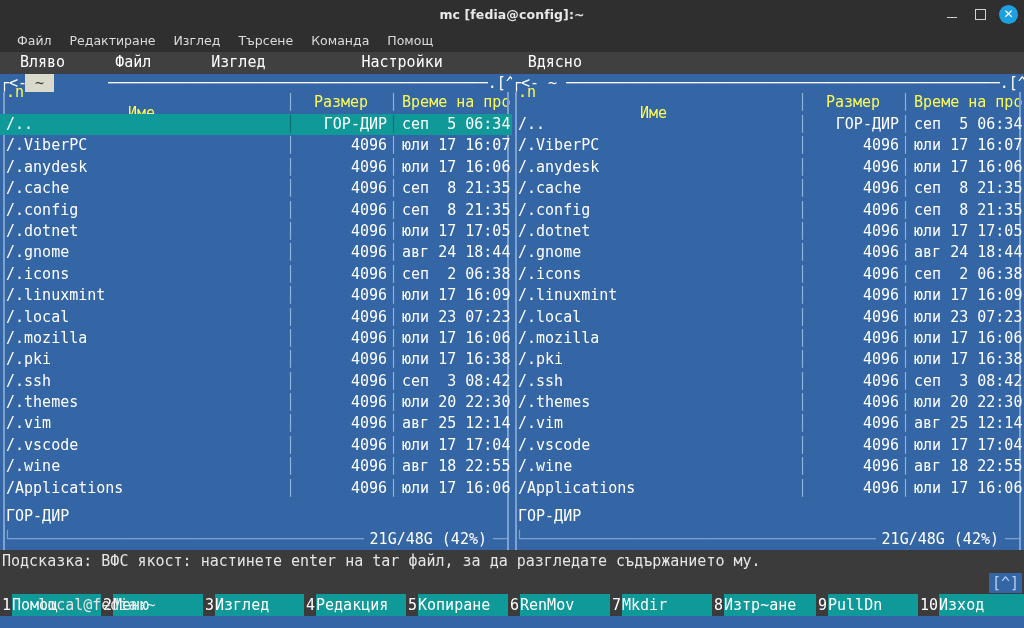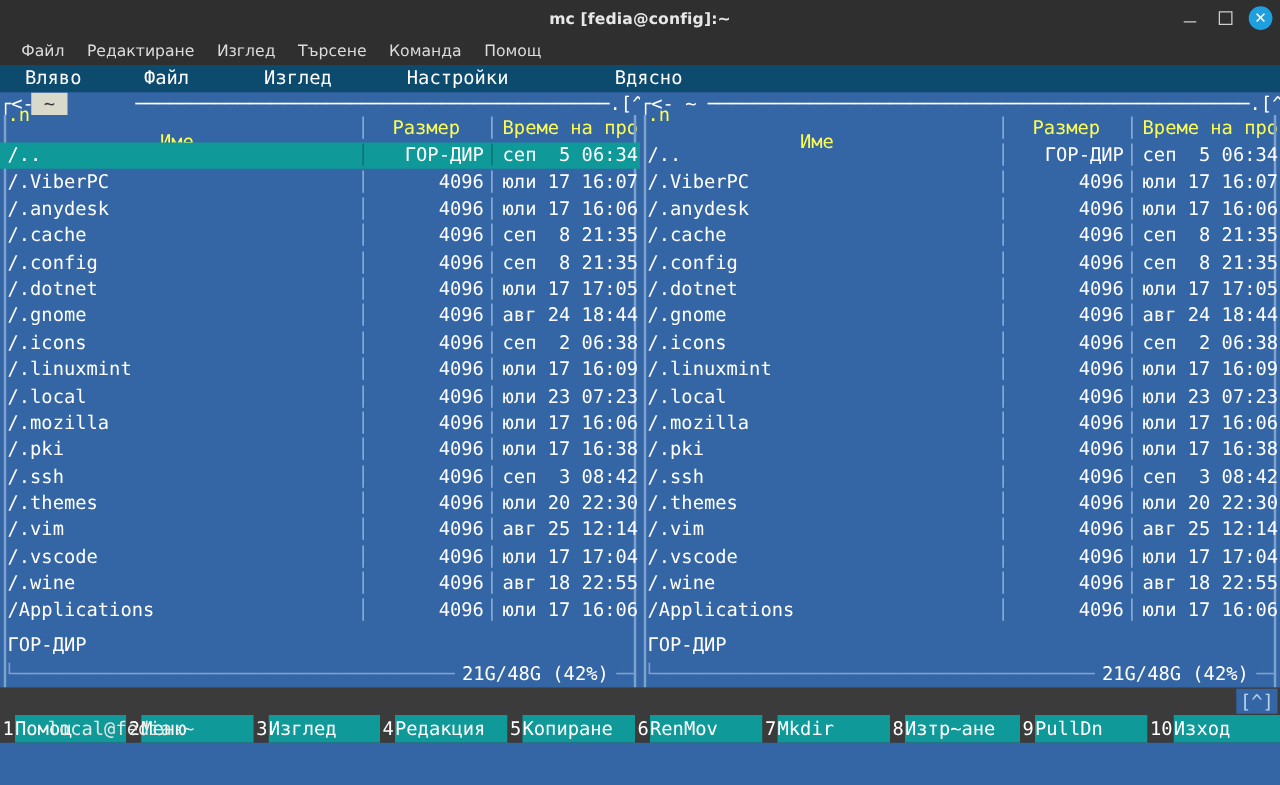--- a/index.html
+++ b/index.html
@@ -99,21 +99,21 @@
     height: 576px;
     background: #3465a4;
     position: relative;
     font-family: "DejaVu Sans Mono", "Liberation Mono", monospace;
     font-size: 15px;
     line-height: 21.4px;
   }
 
   .mc-menubar {
     height: 22px;
-    background: #0c4a6e;
+    background: #404040;
     color: #ffffff;
     display: flex;
     align-items: center;
     font-size: 15px;
     white-space: pre;
   }
   .mc-menu-item { cursor: pointer; }
 
   .panels {
     display: flex;
@@ -318,21 +318,21 @@
   <div class="gtk-menu-item">Команда</div>
   <div class="gtk-menu-item">Помощ</div>
 </div>
 
 <div class="term">
 
   <div class="mc-menubar">
     <span class="mc-menu-item" style="margin-left:20px">Вляво</span>
     <span class="mc-menu-item" style="margin-left:50px">Файл</span>
     <span class="mc-menu-item" style="margin-left:60px">Изглед</span>
-    <span class="mc-menu-item" style="margin-left:60px">Настройки</span>
+    <span class="mc-menu-item" style="margin-left:96px">Настройки</span>
     <span class="mc-menu-item" style="margin-left:85px">Вдясно</span>
   </div>
 
   <div class="panels">
 
     <div class="panel" id="panel-left">
       <div class="panel-top">
         <span class="panel-top-line" id="lp-line">┌&lt;-         ──────────────────────────────────────────.[^]&gt;┐</span>
         <span class="cwd-chip">~</span>
       </div>
@@ -419,20 +419,21 @@
 
       <div class="ministatus">ГОР-ДИР</div>
       <div class="panel-bottom">
         <span class="pb-line" id="rpb-line">└──────────────────────────────────────────────────────────┘</span>
         <span class="pb-label">21G/48G (42%)</span>
       </div>
     </div>
 
   </div>
 
+  <div class="hintline">Подсказка: ВФС якост: настинете enter на tar файл, за да разгледате съдържанието му.</div>
 
   <div class="cmdline">
     <span>local@fedia:~</span><span></span>
     <span class="scroll-ind">[^]</span>
   </div>
 
   <div class="fkeys" id="fkeys"><div class="fkey" style="width: 101px;"><span class="fk-num">1</span><span class="fk-lbl">Помощ</span></div><div class="fkey" style="width: 102px;"><span class="fk-num">2</span><span class="fk-lbl">Меню</span></div><div class="fkey" style="width: 101px;"><span class="fk-num">3</span><span class="fk-lbl">Изглед</span></div><div class="fkey" style="width: 102px;"><span class="fk-num">4</span><span class="fk-lbl">Редакция</span></div><div class="fkey" style="width: 102px;"><span class="fk-num">5</span><span class="fk-lbl">Копиране</span></div><div class="fkey" style="width: 102px;"><span class="fk-num">6</span><span class="fk-lbl">RenMov</span></div><div class="fkey" style="width: 102px;"><span class="fk-num">7</span><span class="fk-lbl">Mkdir</span></div><div class="fkey" style="width: 104px;"><span class="fk-num">8</span><span class="fk-lbl">Изтр~ане</span></div><div class="fkey" style="width: 102px;"><span class="fk-num">9</span><span class="fk-lbl">PullDn</span></div><div class="fkey" style="width: 106px;"><span class="fk-num">10</span><span class="fk-lbl">Изход</span></div></div>
 
 </div>
 

